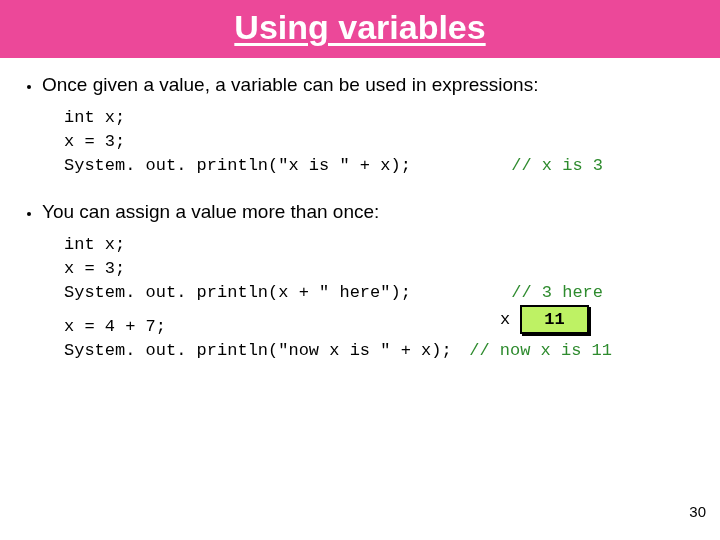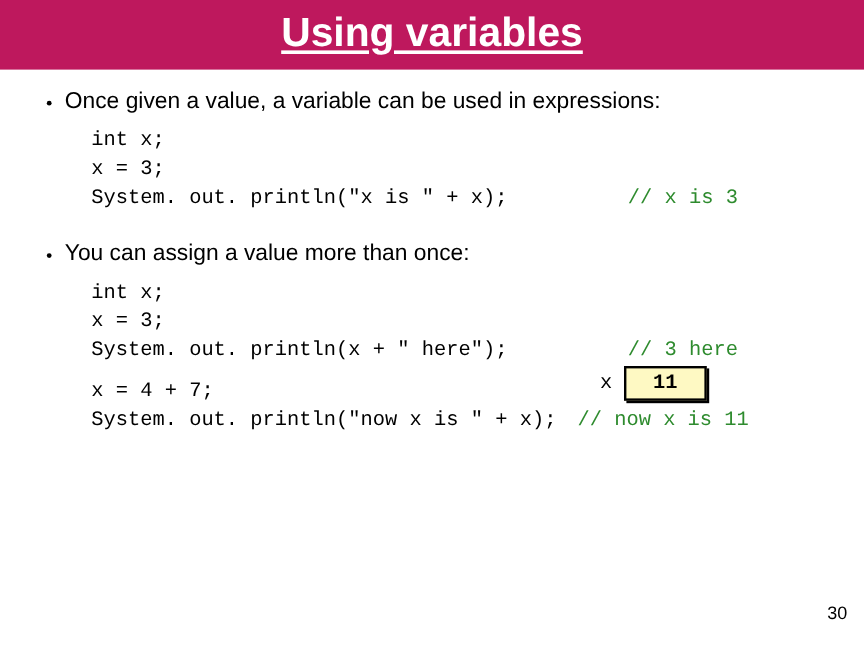--- a/index.html
+++ b/index.html
@@ -9,38 +9,38 @@
     height: 540px;
     font-family: Arial, Helvetica, sans-serif;
     background: #fff;
     color: #000;
     overflow: hidden;
     position: relative;
   }
   .titlebar {
     width: 720px;
     height: 58px;
-    background: #be185d;
+    background: #ec4899;
     position: relative;
   }
   .title {
     position: absolute;
     left: 0;
     right: 0;
     top: 8px;
     text-align: center;
     color: #fff;
     font-weight: bold;
     font-size: 34px;
     text-decoration: underline;
     text-decoration-thickness: 3px;
     text-underline-offset: 4px;
   }
   .body {
-    padding: 16px 24px 0 36px;
+    padding: 16px 24px 0 24px;
     font-size: 19px;
   }
   ul.top {
     margin: 0;
     padding: 0 0 0 18px;
   }
   ul.top > li {
     margin-bottom: 8px;
   }
   ul.top > li::marker {
@@ -69,21 +69,21 @@
     font-size: 17px;
     padding: 6px 10px 6px 0;
   }
   .varbox .vval {
     font-family: "Courier New", Courier, monospace;
     font-size: 17px;
     font-weight: bold;
     border: 2px solid #000;
     padding: 4px 22px;
     box-shadow: 2px 2px 0 #000;
-    background: #fef9c3;
+    background: #bef264;
   }
   .pagenum {
     position: absolute;
     right: 14px;
     bottom: 20px;
     font-size: 15px;
     color: #000;
   }
 </style>
 </head>

